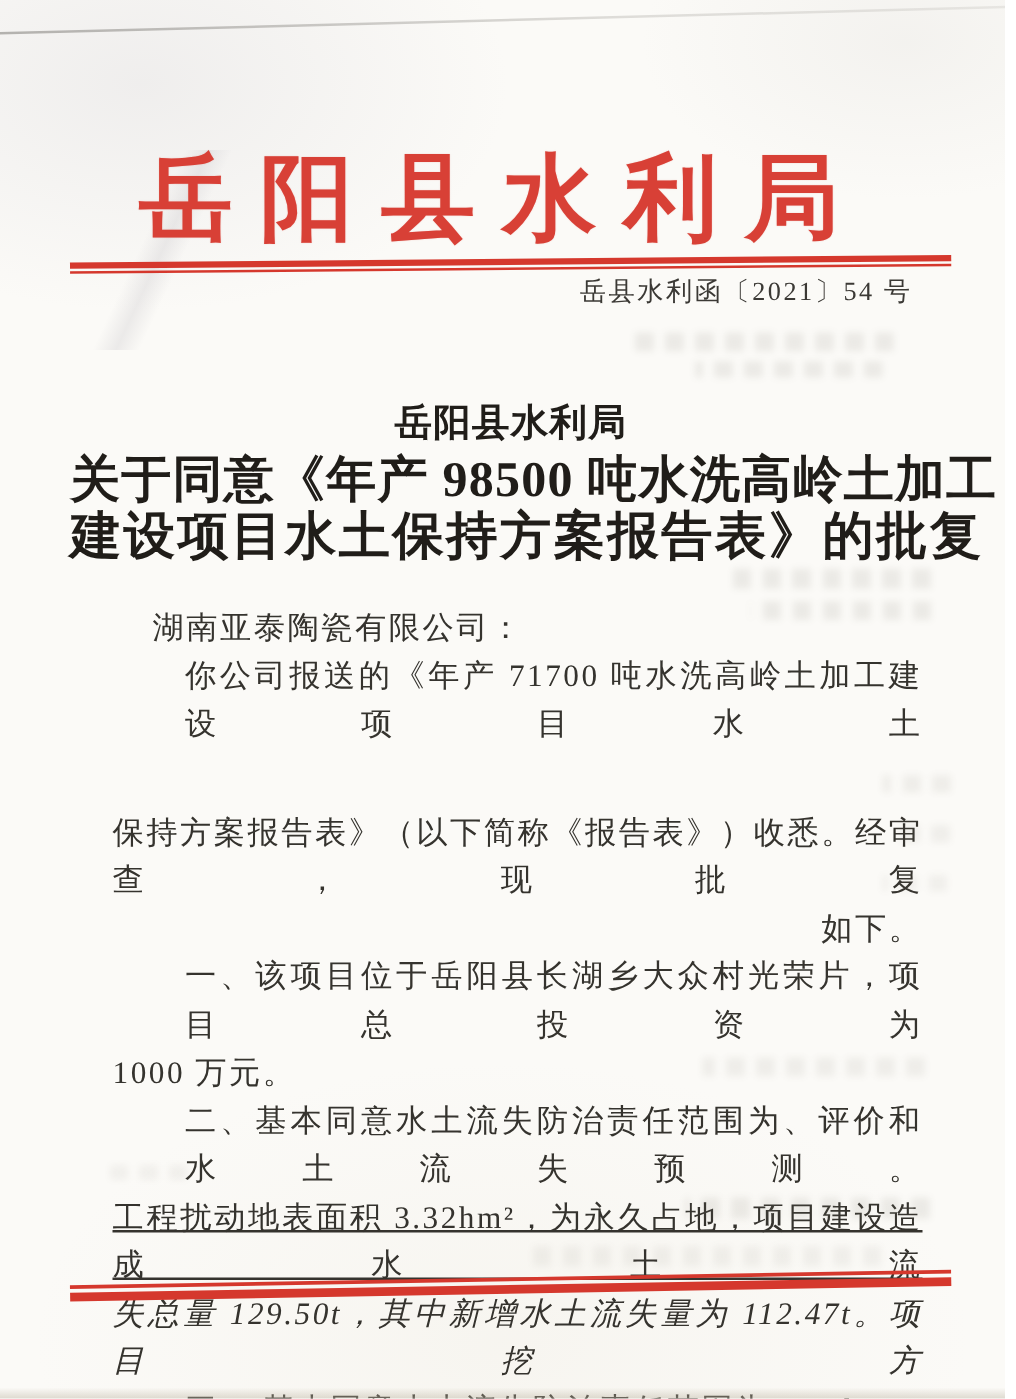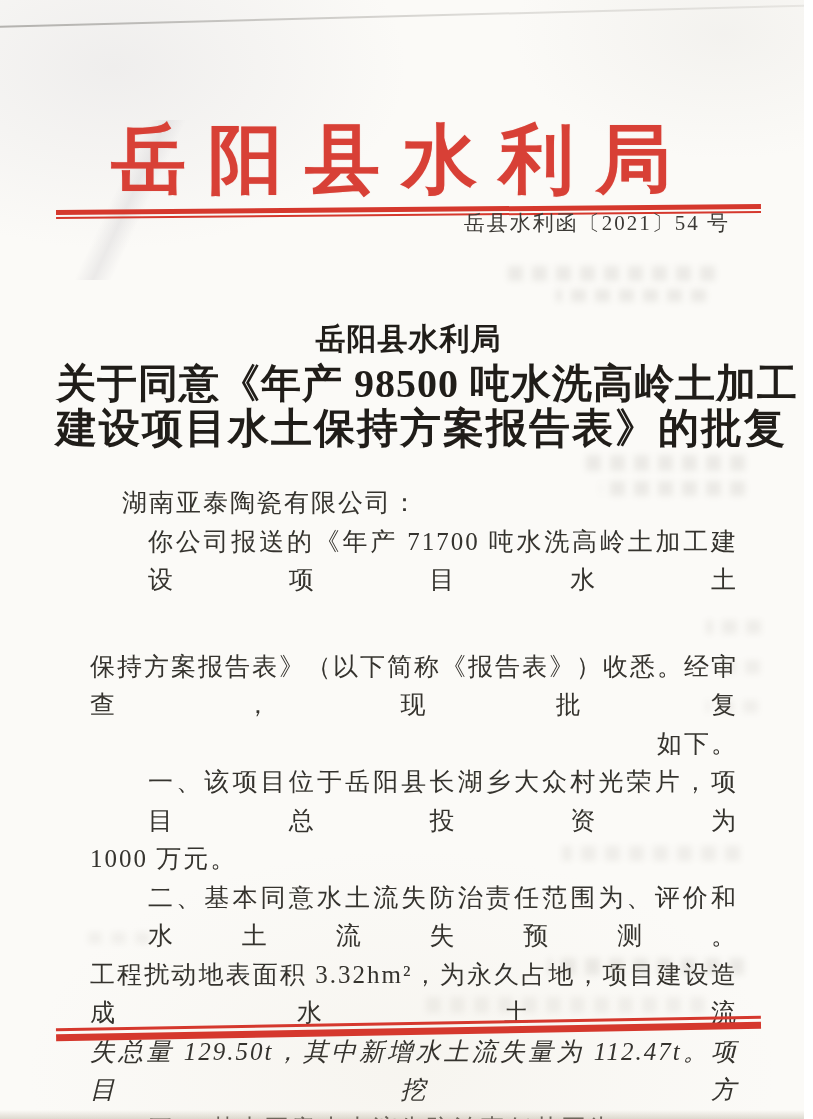--- a/index.html
+++ b/index.html
@@ -52,21 +52,21 @@
   .rule-top{top:207px;transform:rotate(-0.5deg);transform-origin:center;}
   .rule-top .bar-a{height:5px;background:var(--red-line);}
   .rule-top .bar-gap{height:2px;}
   .rule-top .bar-b{height:2px;background:var(--red-line);}
   .rule-bottom{top:1022px;transform:rotate(-1.02deg);transform-origin:center;}
   .rule-bottom .bar-a{height:3px;background:var(--red-line);}
   .rule-bottom .bar-gap{height:3px;}
   .rule-bottom .bar-b{height:7px;background:var(--red-line);}
   
   .doc-number{
-    position:absolute;top:209px;right:74px;
+    position:absolute;top:219px;right:74px;
     font-size:21px;letter-spacing:2px;color:#3b3935;
     white-space:nowrap;
   }
   
   .title{
     position:absolute;top:317px;left:56px;width:705px;
     text-align:center;color:var(--title-ink);font-weight:bold;
     white-space:nowrap;
   }
   .title .t1{font-size:30px;line-height:44px;letter-spacing:1px;}
@@ -129,21 +129,21 @@
   </div>
 
   <div class="body-block" id="body-lines">
       <div class="line" style="padding-left: 32px;">湖南亚泰陶瓷有限公司：</div>
       <div class="line fill" style="padding-left: 58px;">你公司报送的《年产 71700 吨水洗高岭土加工建设项目水土</div>
       <div class="line fill" style="padding-left: 0px; margin-top: 48px;">保持方案报告表》（以下简称《报告表》）收悉。经审查，现批复</div>
       <div class="line" style="padding-left: 0px; text-align: right;">如下。</div>
       <div class="line fill" style="padding-left: 58px;">一、该项目位于岳阳县长湖乡大众村光荣片，项目总投资为</div>
       <div class="line" style="padding-left: 0px;">1000 万元。</div>
       <div class="line fill" style="padding-left: 58px;">二、基本同意水土流失防治责任范围为、评价和水土流失预测。</div>
-      <div class="line fill" style="padding-left: 0px;">工程扰动地表面积 3.32hm²，为永久占地，项目建设造成水土流</div>
+      <div class="line fill" style="padding-left: 0px; text-decoration: underline;">工程扰动地表面积 3.32hm²，为永久占地，项目建设造成水土流</div>
       <div class="line fill" style="padding-left: 0px; font-style: italic;">失总量 129.50t，其中新增水土流失量为 112.47t。项目挖方</div>
       <div class="line" style="padding-left: 58px;">三、 基本同意水土流失防治责任范围为 3.32hm²。</div>
     </div>
 
   <div class="rule rule-bottom">
     <div class="bar-a"></div>
     <div class="bar-gap"></div>
     <div class="bar-b"></div>
   </div>
 

